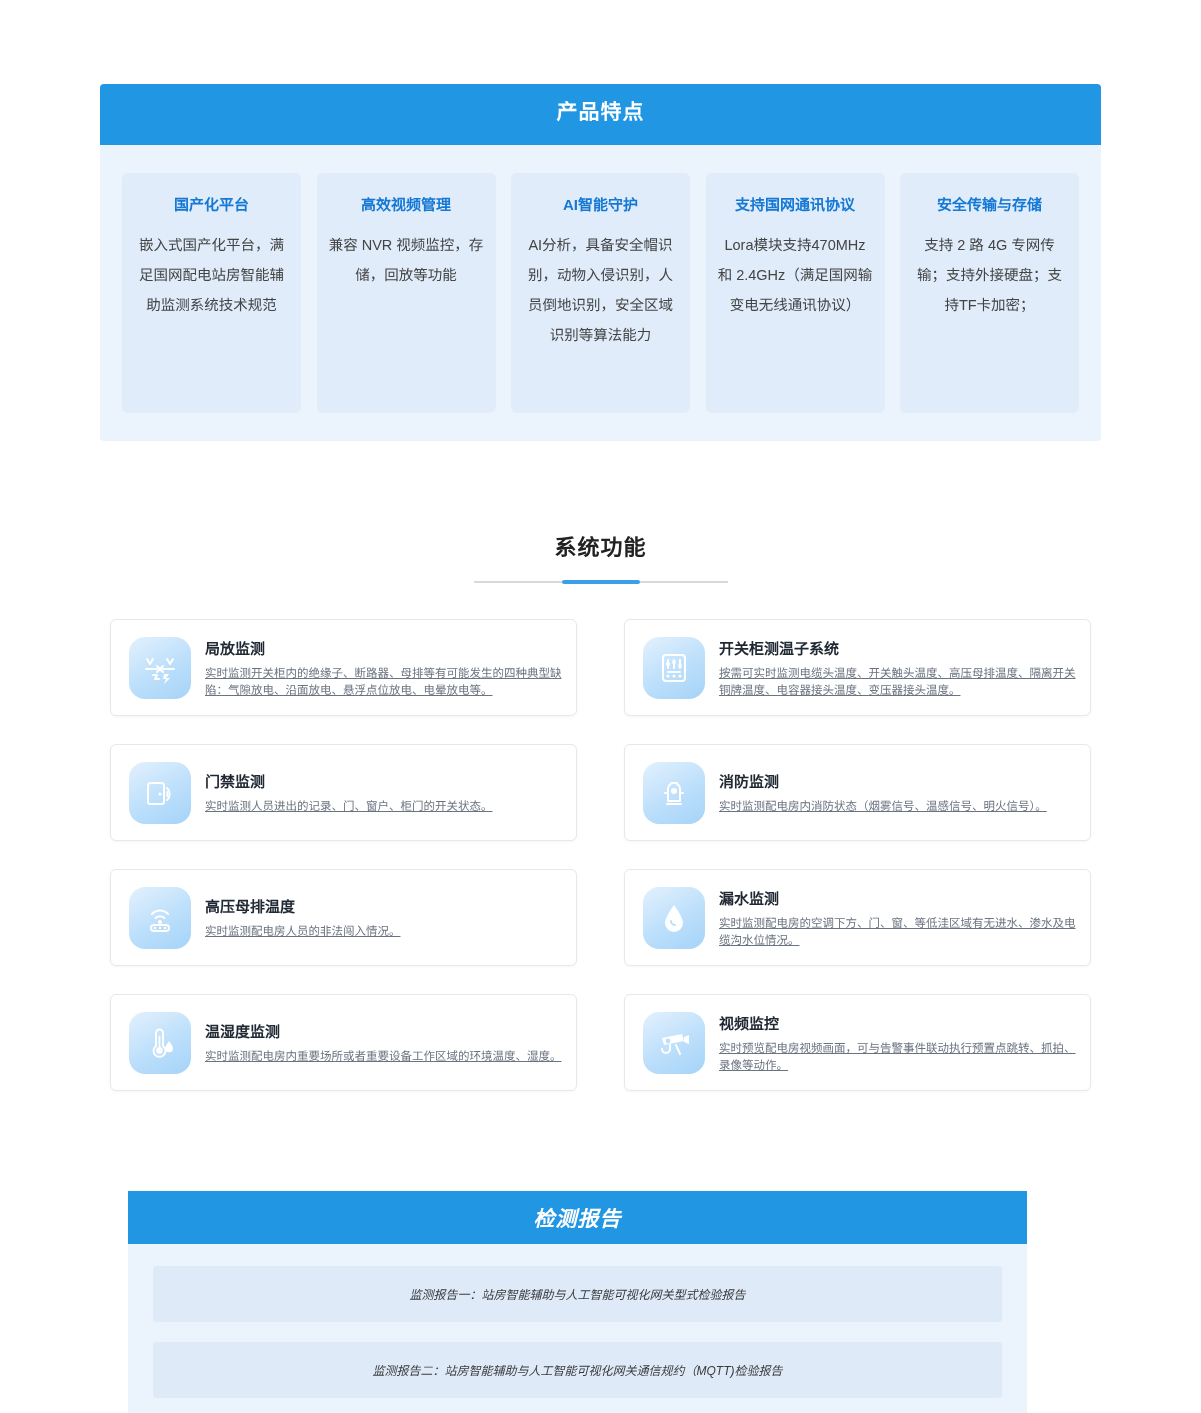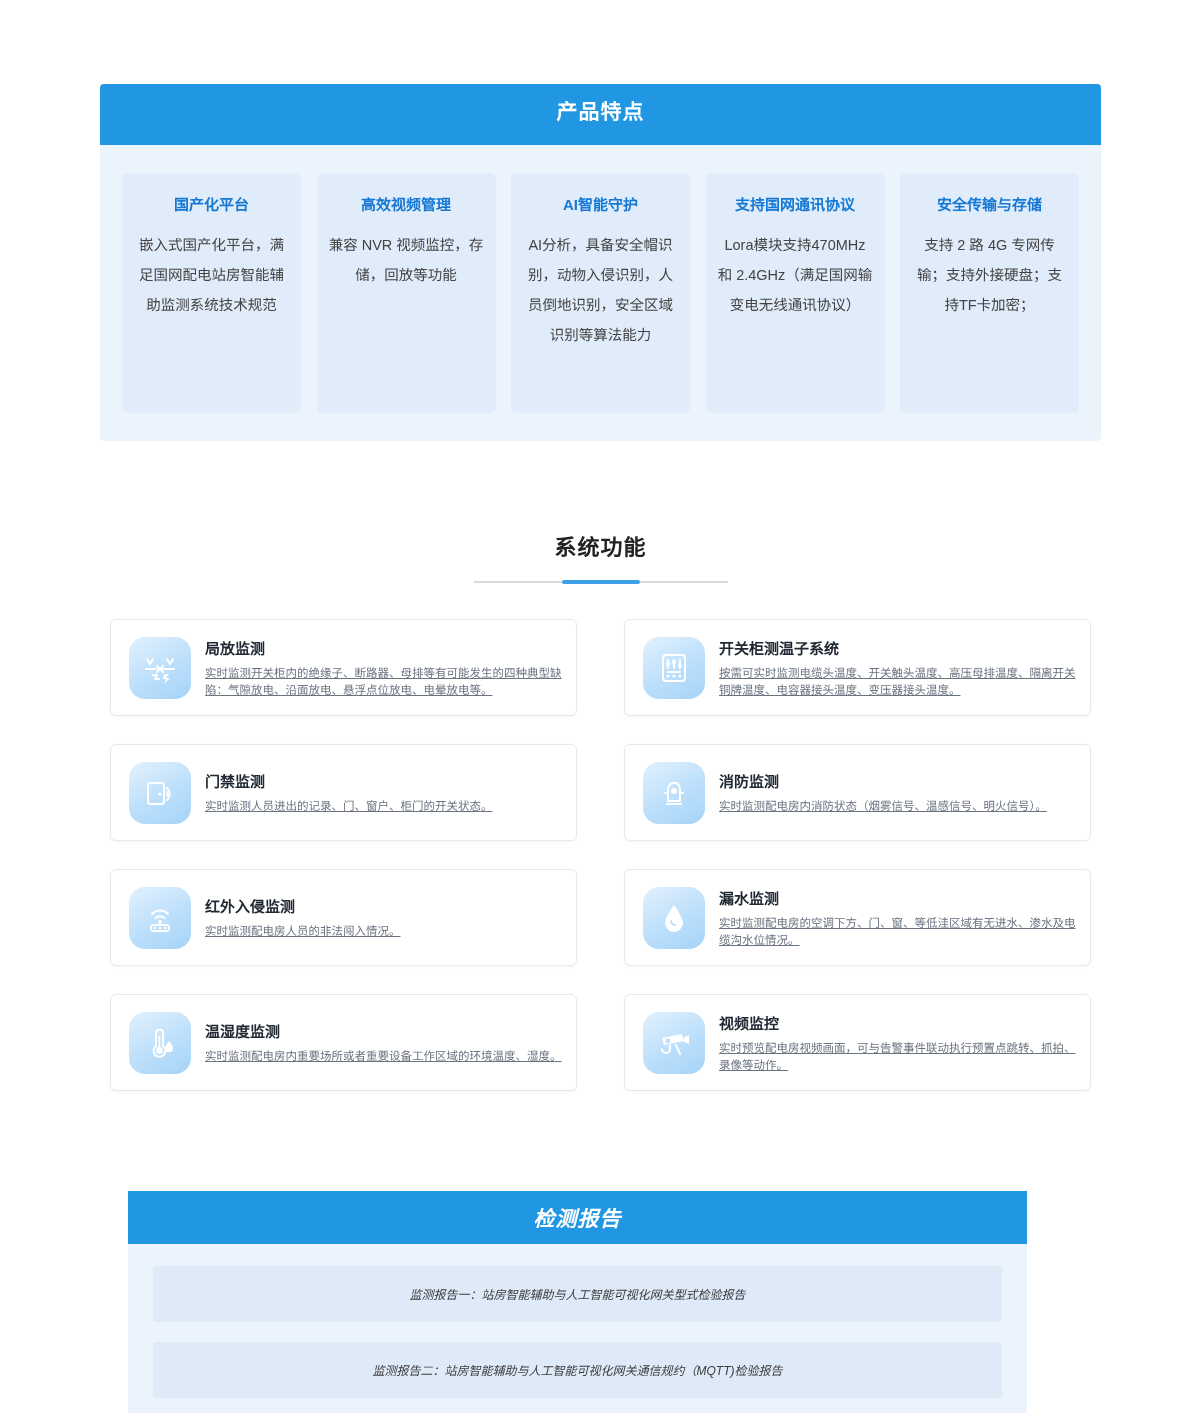--- a/index.html
+++ b/index.html
@@ -295,21 +295,21 @@
           <circle cx="18" cy="22" r="2" fill="#ffffff"></circle>
           <rect x="9" y="25" width="18" height="6" rx="3" fill="none" stroke="#ffffff" stroke-width="2"></rect>
           <g fill="#ffffff">
               <circle cx="13" cy="28" r="1.2"></circle>
               <circle cx="18" cy="28" r="1.2"></circle>
               <circle cx="23" cy="28" r="1.2"></circle>
             </g>
         </svg>
       </div>
       <div class="func-text">
-        <div class="func-name">红外入侵监测</div>
+        <div class="func-name">高压母排温度</div>
         <div class="func-desc">实时监测配电房人员的非法闯入情况。</div>
       </div>
     </div>
 
     <div class="func-card">
       <div class="func-icon">
         <svg width="36" height="36" viewBox="0 0 36 36">
           <path d="M18 5 C18 5 27 17 27 23 a9 9 0 0 1 -18 0 C9 17 18 5 18 5 z" fill="#ffffff"></path>
           <path d="M15 21 a4 4 0 0 0 4 4" fill="none" stroke="#bcdffb" stroke-width="2" stroke-linecap="round"></path>
         </svg>

